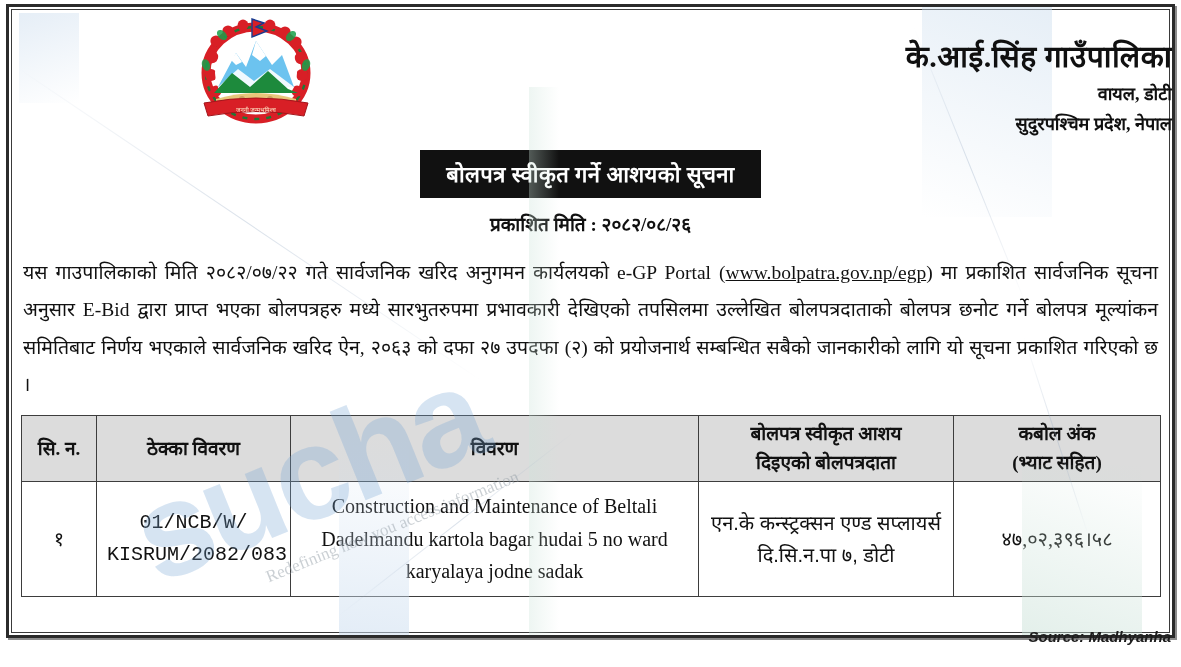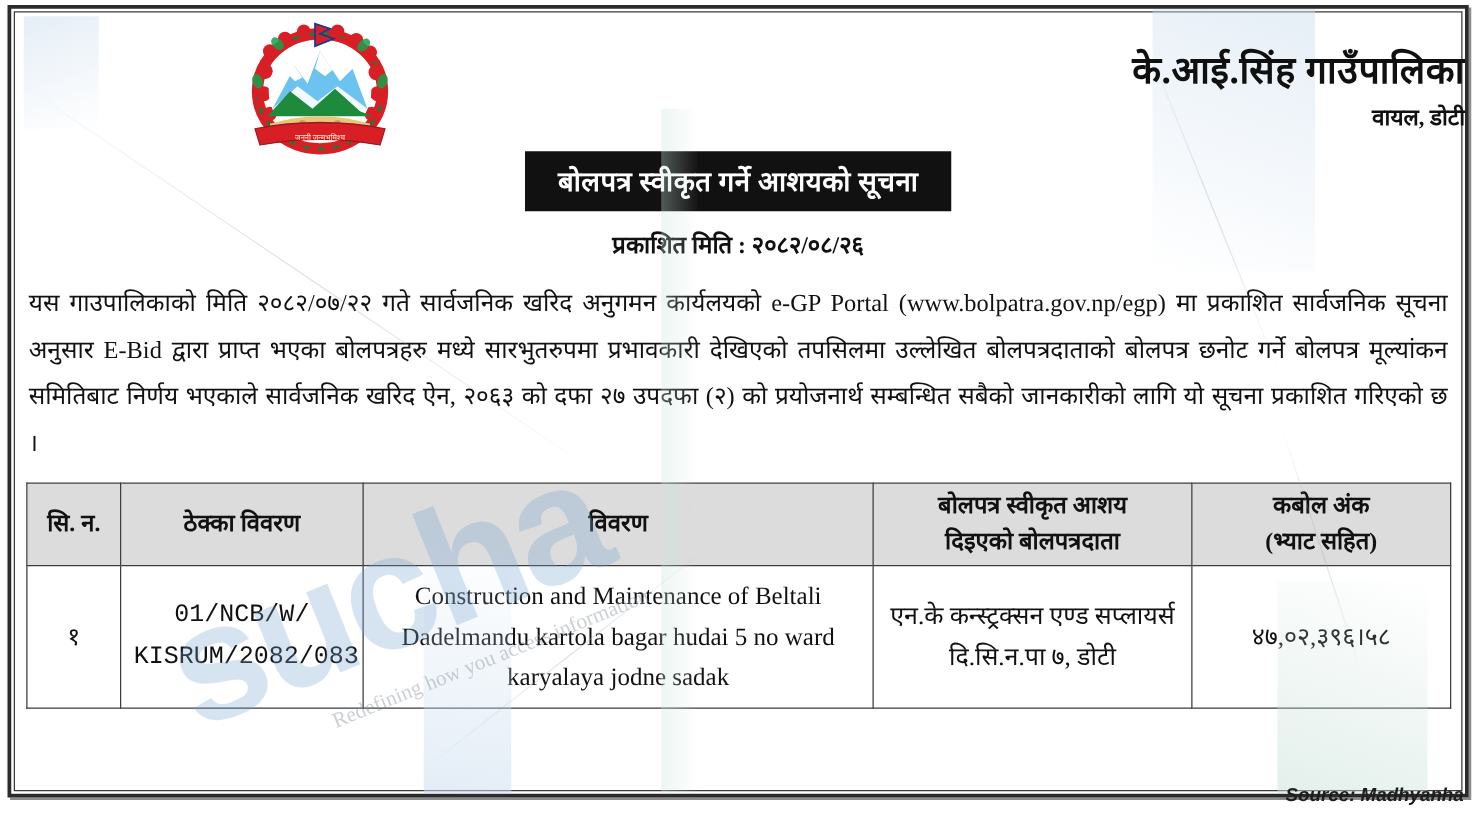--- a/index.html
+++ b/index.html
@@ -153,20 +153,21 @@
     margin: 17px 14px 0 14px;
     font-family: "Liberation Serif", "DejaVu Serif", serif;
     font-size: 19.5px;
     line-height: 1.92;
     color: #111111;
     text-align: justify;
     text-align-last: left;
     word-spacing: 1px;
   }
   .body-para .url {
+    text-decoration: underline;
     font-family: "Liberation Serif", serif;
   }
 
   
   .tbl-wrap { margin: 12px 12px 0 12px; }
   table.notice-tbl {
     width: 1139px;
     border-collapse: collapse;
     table-layout: fixed;
     padding-left: 36px;
@@ -190,21 +191,21 @@
   table.notice-tbl tbody td {
     background: #ffffff;
     height: 100px;
     padding: 8px 10px;
     font-size: 20px;
     line-height: 1.62;
   }
   td.c-sn   { font-family: "Liberation Serif", serif; font-size: 20px; }
   td.c-code { font-family: Liberation Mono, monospace; font-size: 20px; }
   td.c-desc { font-family: "Liberation Serif", serif; font-size: 20px; line-height: 1.7; }
-  td.c-bidder { font-family: Liberation Serif, serif; font-size: 19.5px; line-height: 1.62; }
+  td.c-bidder { font-family: Liberation Sans, sans-serif; font-size: 19.5px; line-height: 1.62; }
   td.c-amount { font-family: "Liberation Serif", "DejaVu Serif", serif; font-size: 20px; }
 
   .col-sn     { width: 75px; }
   .col-code   { width: 194px; }
   .col-desc   { width: 408px; }
   .col-bidder { width: 255px; }
   .col-amount { width: 207px; }
 
   
   .source {
@@ -291,20 +292,21 @@
         <circle cx="50" cy="84" r="3"></circle>
           <circle cx="78" cy="84" r="3"></circle>
       </g>
 
       <path d="M12 88 Q64 78 116 88 L112 101 Q64 92 16 101 Z" fill="#d81f26" stroke="#a3161c" stroke-width="1"></path>
       <text x="64" y="97" font-size="6" text-anchor="middle" fill="#ffe9c9" font-family="Liberation Serif, serif">जननी जन्मभूमिश्च</text>
     </svg>
 
     <div class="org-title-1">के.आई.सिंह गाउँपालिका</div>
     <div class="org-sub-1">वायल, डोटी</div>
+    <div class="org-sub-2">सुदुरपश्चिम प्रदेश, नेपाल</div>
   </div>
 
   <div class="banner-row">
     <span class="banner">बोलपत्र स्वीकृत गर्ने आशयको सूचना</span>
   </div>
 
   <div class="pub-date">प्रकाशित मिति : २०८२/०८/२६</div>
 
   <p class="body-para"><span>यस गाउपालिकाको मिति २०८२/०७/२२ गते सार्वजनिक खरिद अनुगमन कार्यलयको e-GP Portal (</span><span class="url">www.bolpatra.gov.np/egp</span><span>) मा प्रकाशित सार्वजनिक सूचना अनुसार E-Bid द्वारा प्राप्त भएका बोलपत्रहरु मध्ये सारभुतरुपमा प्रभावकारी देखिएको तपसिलमा उल्लेखित बोलपत्रदाताको बोलपत्र छनोट गर्ने बोलपत्र मूल्यांकन समितिबाट निर्णय भएकाले सार्वजनिक खरिद ऐन, २०६३ को दफा २७ उपदफा (२) को प्रयोजनार्थ सम्बन्धित सबैको जानकारीको लागि यो सूचना प्रकाशित गरिएको छ ।</span></p>
 

